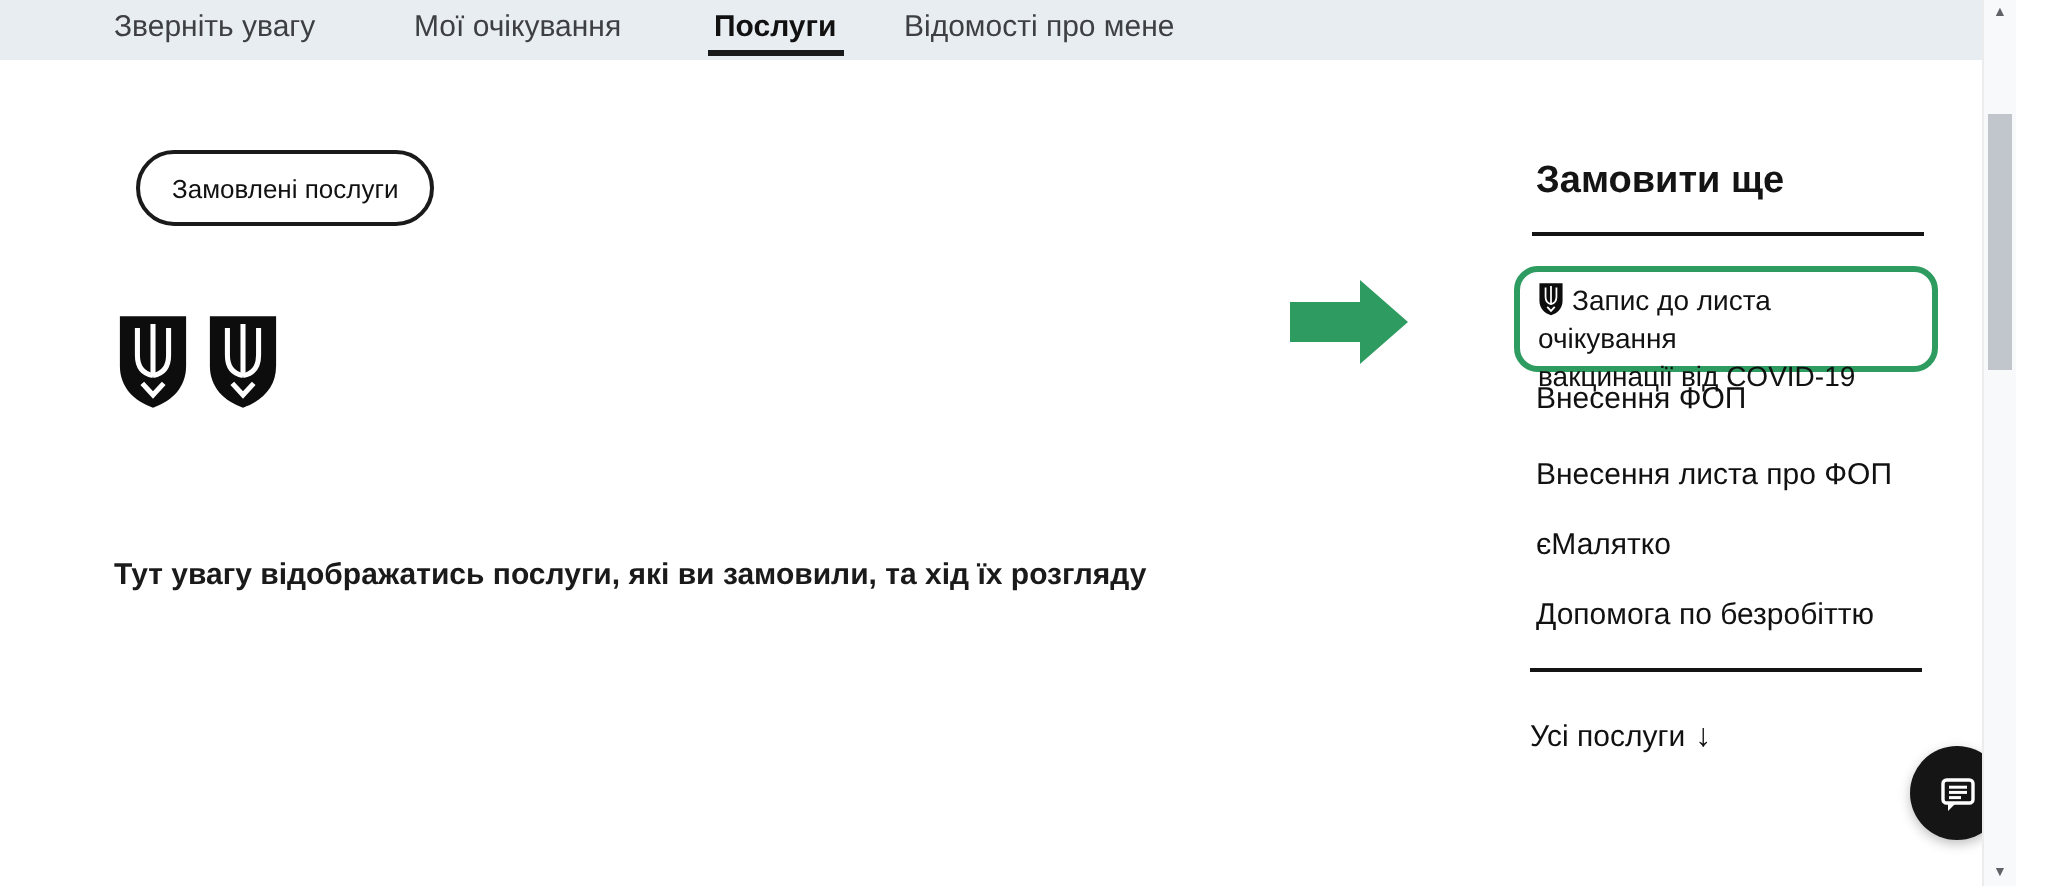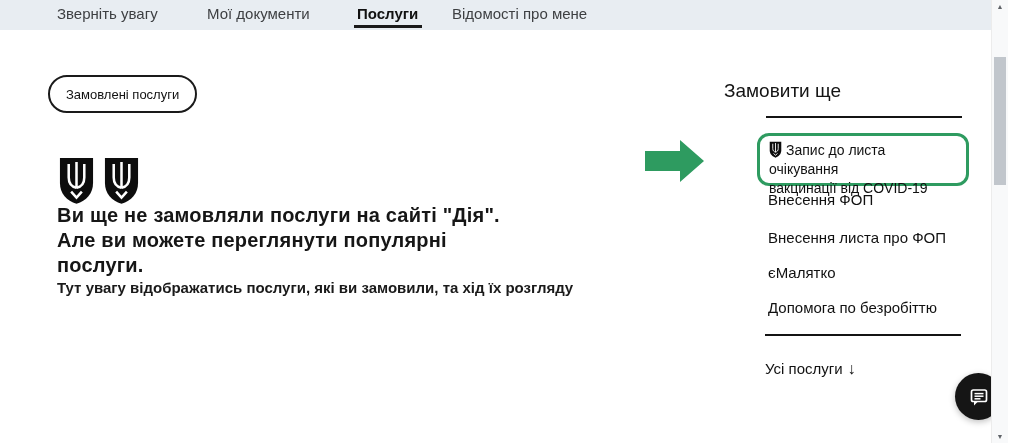--- a/index.html
+++ b/index.html
@@ -34,21 +34,21 @@
     position: absolute; top: 5px;
     font-size: 15px; color: #3d3f42;
     white-space: nowrap; cursor: pointer;
   }
   .nav-tab.active { color: var(--text-primary); font-weight: 700; }
   .tab-underline {
     position: absolute; left: 354px; top: 25px;
     width: 68px; height: 3px; background: #1a1a1a;
   }
   
-  .pills { position: absolute; left: 48px; top: 75px; display: flex; gap: 13px; }
+  .pills { position: absolute; left: 68px; top: 75px; display: flex; gap: 13px; }
   .pill {
     height: 38px; display: flex; align-items: center;
     padding: 0 14px; border: none; border-radius: 20px;
     background: var(--pill-background); color: var(--text-primary);
     font-family: inherit; font-size: 13px; cursor: pointer; white-space: nowrap;
   }
   .pill.active { background: #ffffff; border: 2px solid #1a1a1a; padding: 0 16px; }
   
   .tridents { position: absolute; left: 58px; top: 156px; display: flex; gap: 8px; }
   .trident-big { width: 37px; height: 49px; }
@@ -58,21 +58,21 @@
     color: #161616; letter-spacing: 0.2px;
   }
   .empty-desc {
     position: absolute; left: 57px; top: 279px;
     font-size: 15px; font-weight: 700; color: #1a1a1a;
   }
   
   .highlight-arrow { position: absolute; left: 645px; top: 139px; }
   .highlight-arrow polygon { fill: var(--accent-green); }
   
-  .sb-title { position: absolute; left: 724px; top: 80px; font-size: 19px; color: #141414; }
+  .sb-title { position: absolute; left: 768px; top: 80px; font-size: 19px; color: #141414; font-weight: bold; }
   .sb-rule { position: absolute; left: 766px; top: 116px; width: 196px; height: 2px; background: #141414; }
   .green-box {
     position: absolute; left: 757px; top: 133px;
     width: 212px; height: 53px;
     border: 3.5px solid var(--accent-green); border-radius: 12px;
     padding: 5px 9px; font-size: 14px; line-height: 19px;
     color: var(--text-primary); cursor: pointer;
   }
   .trident-small { width: 13px; height: 17px; vertical-align: -3px; margin-right: 4px; }
   .service-item {
@@ -126,44 +126,39 @@
         <path d="M13.5,36.5 L19,42.5 L24.5,36.5"></path>
       </g>
     </g>
   </defs>
 </svg>
 
 <div class="page">
 
   <div class="navbar">
     <div class="nav-tab" style="left:57px">Зверніть увагу</div>
-    <div class="nav-tab" style="left:207px">Мої документи</div>
+    <div class="nav-tab" style="left:207px">Мої очікування</div>
     <div class="nav-tab active" style="left:357px">Послуги</div>
     <div class="nav-tab" style="left:452px">Відомості про мене</div>
     <div class="tab-underline"></div>
   </div>
 
   <div class="pills">
     <button class="pill active">Замовлені послуги</button>
   </div>
 
   <div class="tridents">
     <svg class="trident-big" viewBox="0 0 38 50">
         <use href="#tryzub"></use>
       </svg>
     <svg class="trident-big" viewBox="0 0 38 50">
         <use href="#tryzub"></use>
       </svg>
   </div>
 
-  <div class="empty-heading">
-    <div>Ви ще не замовляли послуги на сайті "Дія".</div>
-    <div>Але ви можете переглянути популярні</div>
-    <div>послуги.</div>
-  </div>
 
   <div class="empty-desc">Тут увагу відображатись послуги, які ви замовили, та хід їх розгляду</div>
 
   <svg class="highlight-arrow" width="60" height="44" viewBox="0 0 60 44">
     <polygon points="0,12 35,12 35,1 59,22 35,43 35,32 0,32"></polygon>
   </svg>
 
   <div class="sb-title">Замовити ще</div>
   <div class="sb-rule"></div>
 

